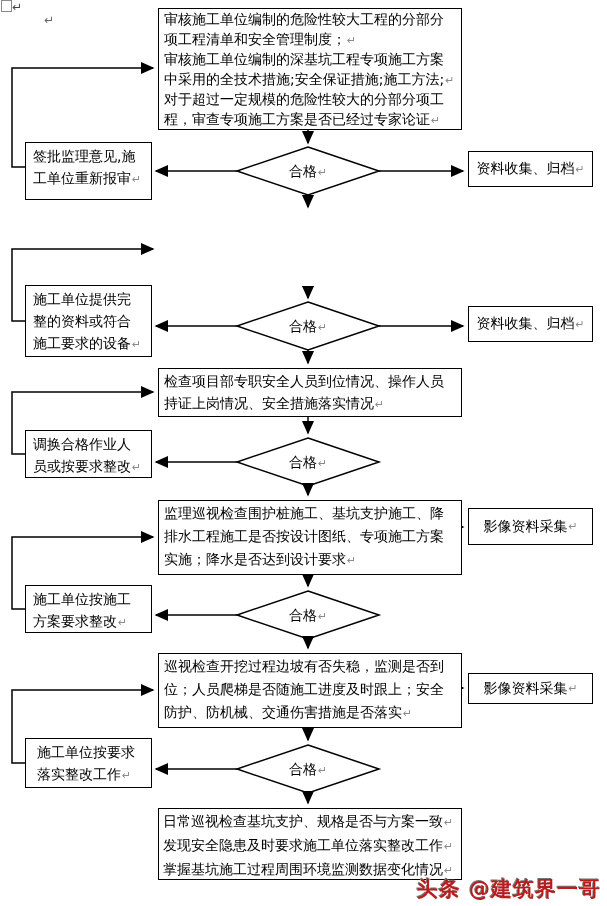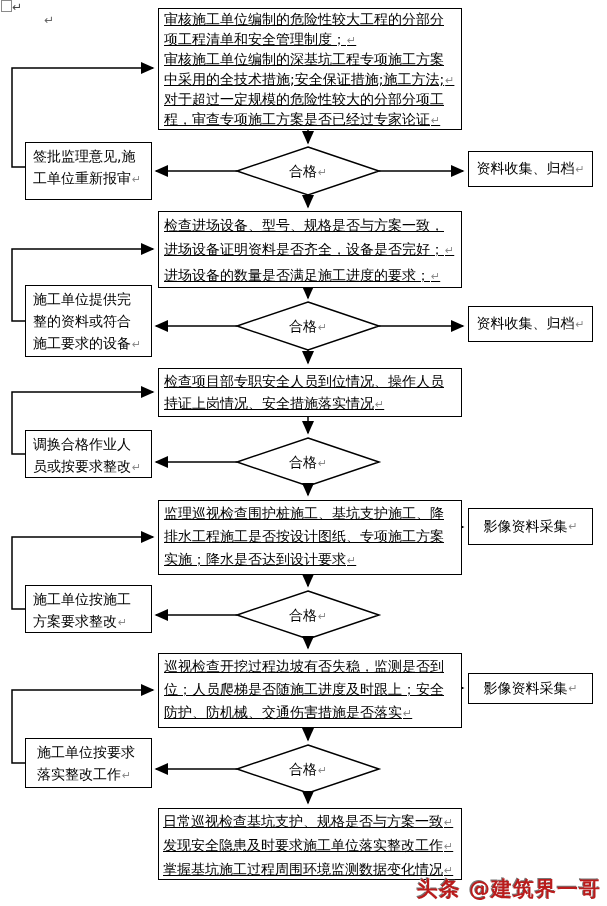--- a/index.html
+++ b/index.html
@@ -1,21 +1,21 @@
 <!DOCTYPE html>
 <html><head>
 <meta charset="utf-8">
 <style>
   html,body{margin:0;padding:0;background:#fff;}
   .page{position:relative;width:607px;height:906px;background:#fff;overflow:hidden;
         font-family:"DejaVu Sans",sans-serif;color:#000;}
   .connectors{position:absolute;left:0;top:0;}
   .box{position:absolute;border:1.5px solid #000;background:#fff;box-sizing:border-box;
        font-size:14px;overflow:hidden;word-break:break-all;}
-  .main{padding:1px 5px;text-decoration:underline;}
+  .main{padding:1px 5px;}
   .side{padding:2px 7px;}
   .rightbox{display:flex;align-items:center;justify-content:center;padding:0 4px;text-align:right;}
   .lh20{line-height:19.5px}.lh22{line-height:22px}.lh23{line-height:23px}.lh24{line-height:24px}
   .para{margin:0;}
   .ret{color:#8b8b8b;font-size:11px;padding-left:1px;}
   .dlabel{position:absolute;width:120px;text-align:center;font-size:14px;line-height:20px;}
   .fmark{position:absolute;color:#666;font-size:12px;line-height:12px;}
   .fsq{position:absolute;left:1px;top:0;width:9px;height:10px;border:1px solid #8a8a8a;}
   .watermark{position:absolute;right:6px;bottom:3px;font-size:21px;font-weight:bold;letter-spacing:1px;
              color:#b91c1c;text-shadow:1px 1px 0 #ffffff,-1px -1px 0 #787878;}
@@ -82,24 +82,20 @@
     <span class="fmark" style="left:12px;top:1px;color:#444;">↵</span>
     <span class="fmark" style="left:44px;top:14px;">↵</span>
   </div>
 
   <div class="box main lh20" style="left:158px;top:8px;width:304px;height:122px;">
     <div class="para"><span>审核施工单位编制的危险性较大工程的分部分项工程清单和安全管理制度；</span><span class="ret">↵</span></div>
     <div class="para"><span>审核施工单位编制的深基坑工程专项施工方案中采用的全技术措施;安全保证措施;施工方法;</span><span class="ret">↵</span></div>
     <div class="para"><span>对于超过一定规模的危险性较大的分部分项工程，审查专项施工方案是否已经过专家论证</span><span class="ret">↵</span></div>
   </div>
 
-  <div class="box main lh24" style="left:158px;top:211px;width:304px;height:77px;">
-    <div class="para"><span>检查进场设备、型号、规格是否与方案一致，进场设备证明资料是否齐全，设备是否完好；</span><span class="ret">↵</span></div>
-    <div class="para"><span>进场设备的数量是否满足施工进度的要求；</span><span class="ret">↵</span></div>
-  </div>
 
   <div class="box main lh23" style="left:158px;top:500px;width:304px;height:75px;">
     <div class="para"><span>监理巡视检查围护桩施工、基坑支护施工、降排水工程施工是否按设计图纸、专项施工方案实施；降水是否达到设计要求</span><span class="ret">↵</span></div>
   </div>
 
   <div class="box main lh22" style="left:158px;top:368px;width:304px;height:49px;">
     <div class="para"><span>检查项目部专职安全人员到位情况、操作人员持证上岗情况、安全措施落实情况</span><span class="ret">↵</span></div>
   </div>
 
   <div class="box main lh23" style="left:158px;top:653px;width:304px;height:75px;">

